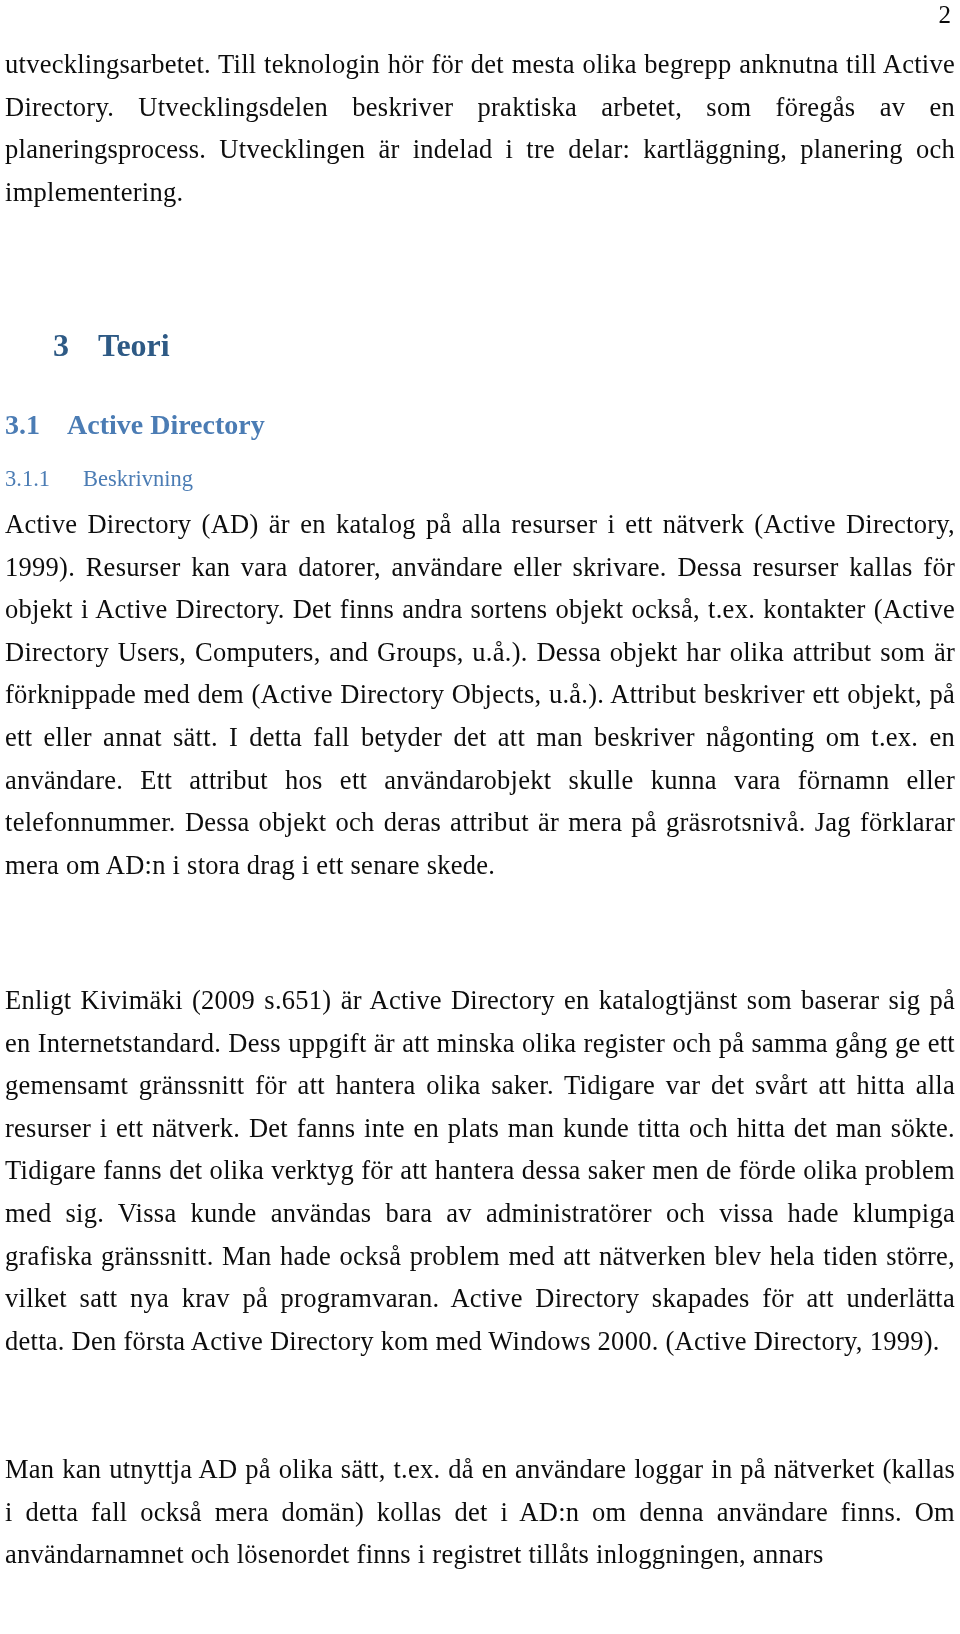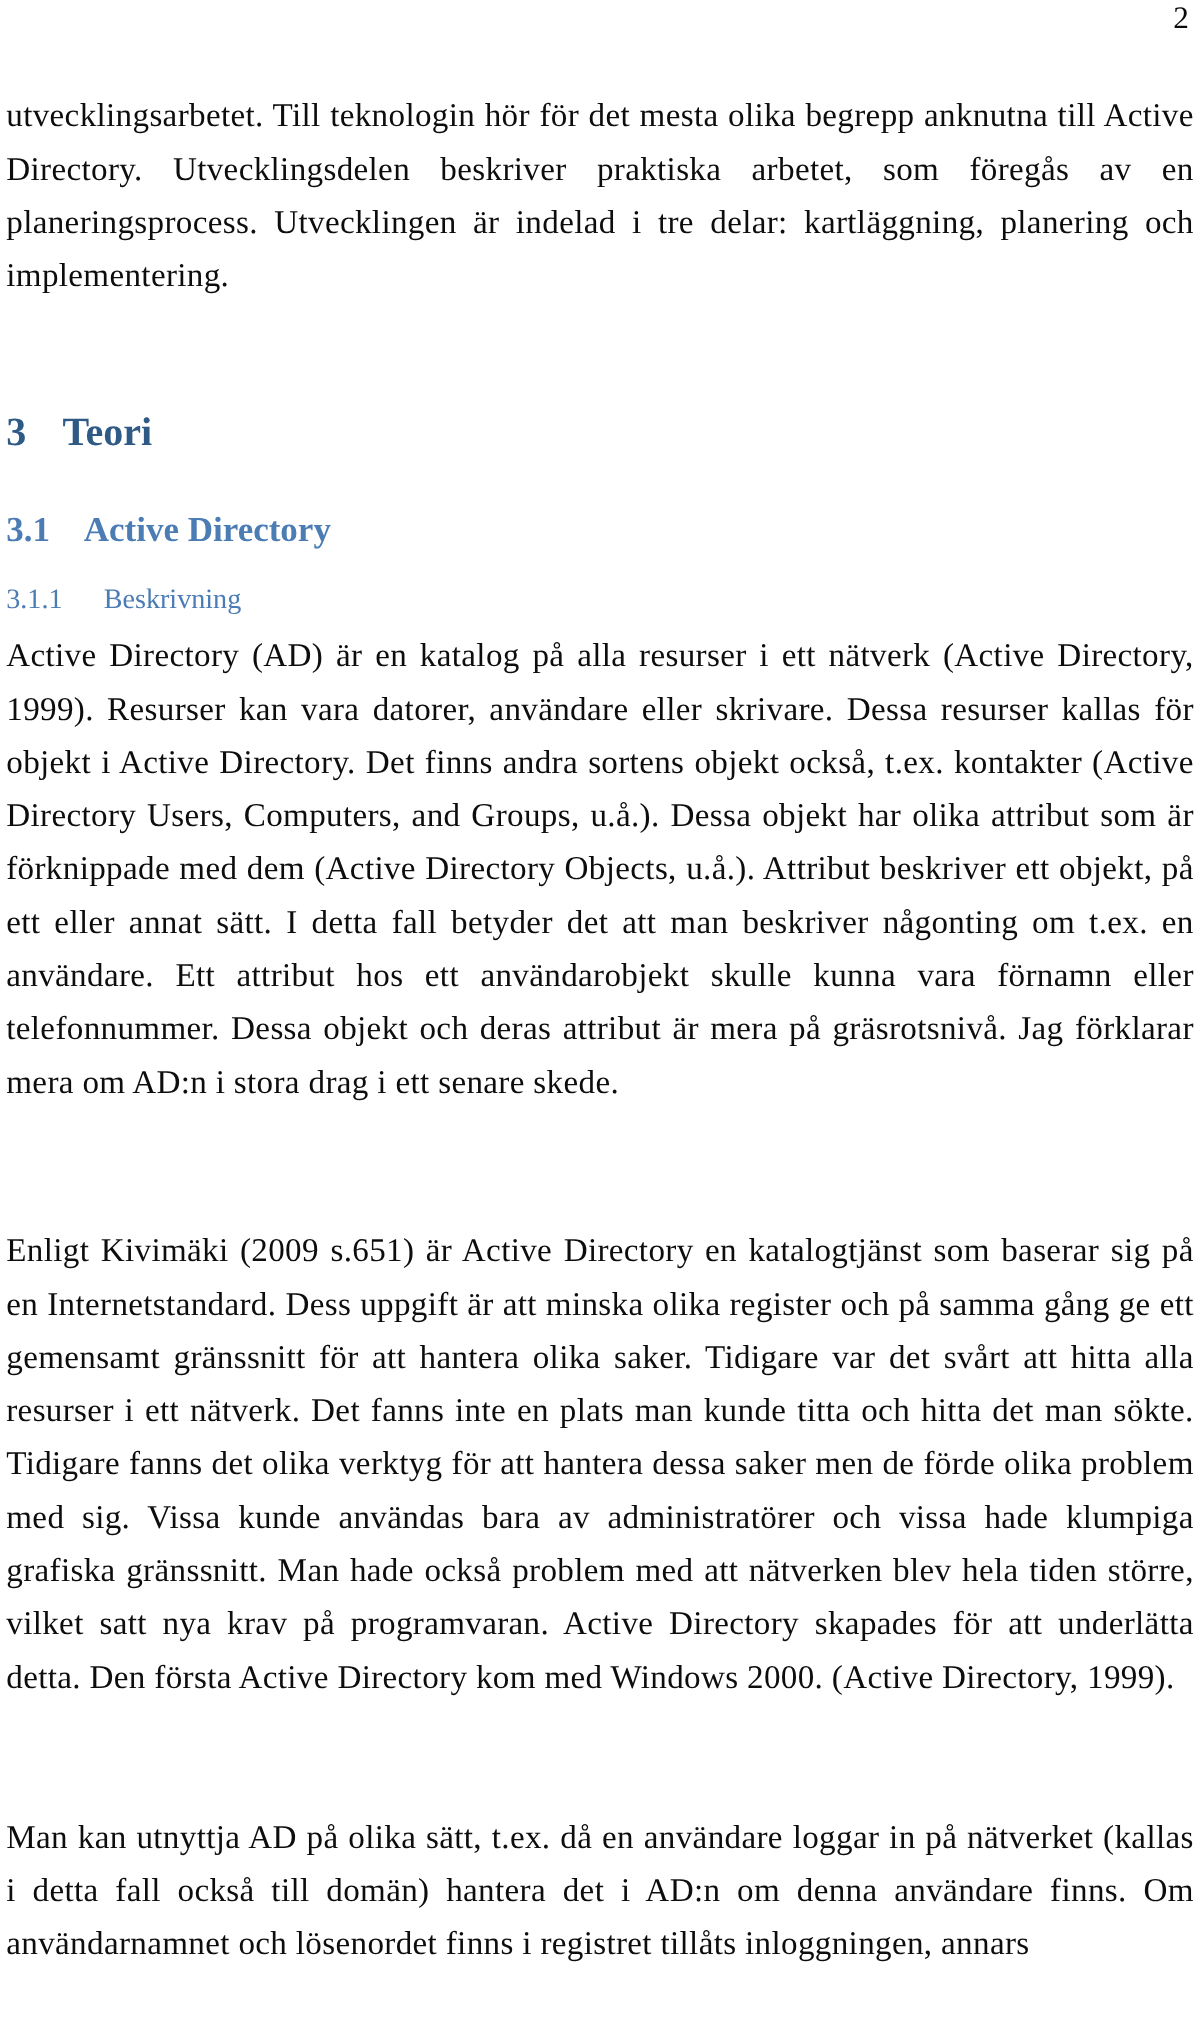--- a/index.html
+++ b/index.html
@@ -43,21 +43,20 @@
     margin: 0;
     letter-spacing: 0.01em;
   }
 
   
   #para-continued {
     position: absolute;
     left: 5px;
     right: 5px;
     top: 43px;
-    margin-top: 28px;
   }
 
   
   .h1-sec {
     position: absolute;
     left: 5px;
     top: 328px;
     font-size: 32px;
     font-weight: bold;
     color: #2e5a85;
@@ -117,25 +116,25 @@
 </style>
 </head>
 <body>
 
 <div class="page">
 
   <div class="page-number">2</div>
 
   <p id="para-continued" class="body-block">utvecklingsarbetet. Till teknologin hör för det mesta olika begrepp anknutna till Active Directory. Utvecklingsdelen beskriver praktiska arbetet, som föregås av en planeringsprocess. Utvecklingen är indelad i tre delar: kartläggning, planering och implementering.</p>
 
-  <div class="h1-sec" style="color: rgb(46, 90, 133);"><span class="num">3</span><span>Teori</span></div>
+  <div class="h1-sec" style="color: rgb(46, 90, 133); margin-left: 48px;"><span class="num">3</span><span>Teori</span></div>
 
   <div class="h2-sec" style="color: rgb(75, 124, 180); margin-top: 10px;"><span class="num">3.1</span><span>Active Directory</span></div>
 
   <div class="h3-sec" style="color: rgb(75, 124, 180);"><span class="num">3.1.1</span><span>Beskrivning</span></div>
 
   <p id="para-beskrivning" class="body-block">Active Directory (AD) är en katalog på alla resurser i ett nätverk (Active Directory, 1999). Resurser kan vara datorer, användare eller skrivare. Dessa resurser kallas för objekt i Active Directory. Det finns andra sortens objekt också, t.ex. kontakter (Active Directory Users, Computers, and Groups, u.å.). Dessa objekt har olika attribut som är förknippade med dem (Active Directory Objects, u.å.). Attribut beskriver ett objekt, på ett eller annat sätt. I detta fall betyder det att man beskriver någonting om t.ex. en användare. Ett attribut hos ett användarobjekt skulle kunna vara förnamn eller telefonnummer. Dessa objekt och deras attribut är mera på gräsrotsnivå. Jag förklarar mera om AD:n i stora drag i ett senare skede.</p>
 
   <p id="para-kivimaki" class="body-block">Enligt Kivimäki (2009 s.651) är Active Directory en katalogtjänst som baserar sig på en Internetstandard. Dess uppgift är att minska olika register och på samma gång ge ett gemensamt gränssnitt för att hantera olika saker. Tidigare var det svårt att hitta alla resurser i ett nätverk. Det fanns inte en plats man kunde titta och hitta det man sökte. Tidigare fanns det olika verktyg för att hantera dessa saker men de förde olika problem med sig. Vissa kunde användas bara av administratörer och vissa hade klumpiga grafiska gränssnitt. Man hade också problem med att nätverken blev hela tiden större, vilket satt nya krav på programvaran. Active Directory skapades för att underlätta detta. Den första Active Directory kom med Windows 2000. (Active Directory, 1999).</p>
 
-  <p id="para-utnyttja" class="body-block">Man kan utnyttja AD på olika sätt, t.ex. då en användare loggar in på nätverket (kallas i detta fall också till domän) hantera det i AD:n om denna användare finns. Om användarnamnet och lösenordet finns i registret tillåts inloggningen, annars</p>
+  <p id="para-utnyttja" class="body-block">Man kan utnyttja AD på olika sätt, t.ex. då en användare loggar in på nätverket (kallas i detta fall också mera domän) kollas det i AD:n om denna användare finns. Om användarnamnet och lösenordet finns i registret tillåts inloggningen, annars</p>
 
 </div>
 
 </body></html>

